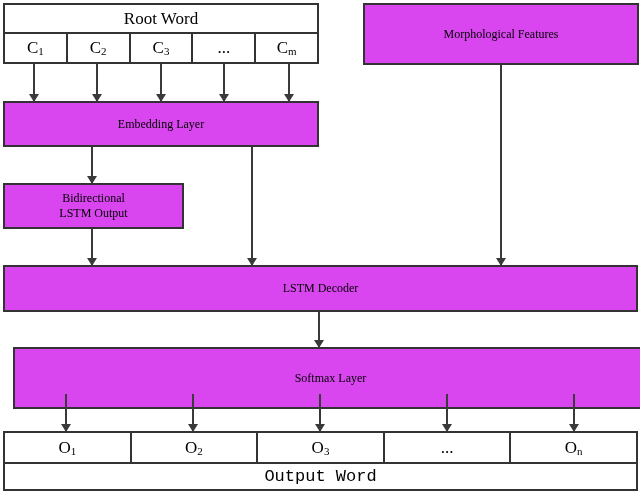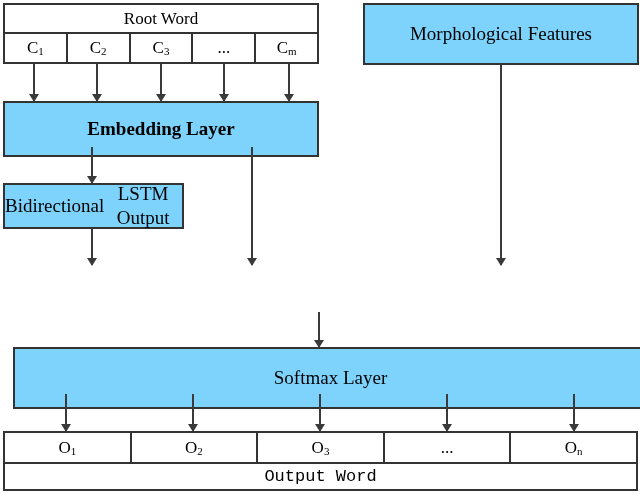--- a/index.html
+++ b/index.html
@@ -8,27 +8,27 @@
     width: 640px;
     height: 494px;
     background: #ffffff;
     font-family: "Liberation Serif", "DejaVu Serif", serif;
     color: #000000;
     overflow: hidden;
   }
   .box {
     position: absolute;
     border: 2px solid #333333;
-    background: #7dd3fc;
+    background: #d946ef;
     box-sizing: border-box;
     display: flex;
     align-items: center;
     justify-content: center;
     text-align: center;
-    font-size: 19px;
+    font-size: 12px;
     line-height: 1.25;
   }
   .table { 
     position: absolute;
     border: 2px solid #333333;
     background: #ffffff;
     box-sizing: border-box;
     display: flex;
     flex-direction: column;
   }
@@ -49,21 +49,21 @@
     flex: 1;
     box-sizing: border-box;
     border-right: 2px solid #333333;
     display: flex;
     align-items: center;
     justify-content: center;
     font-size: 17px;
   }
   .cell:last-child { border-right: none; }
   .cell sub { font-size: 11px; line-height: 0; position: relative; top: 3px; }
-  .two-line { flex-direction: row; }
+  .two-line { flex-direction: column; }
   .arrow {
     position: absolute;
     width: 2px;
     background: #3a3a3a;
   }
   .arrow::after {
     content: "";
     position: absolute;
     bottom: -1px;
     left: 50%;
@@ -100,27 +100,28 @@
         </div>
       <div class="cell">
           <span>C</span>
           <sub>m</sub>
         </div>
     </div>
   </div>
 
   <div class="box" style="left:363px; top:3px; width:276px; height:62px;">Morphological Features</div>
 
-  <div class="box" style="left:3px; top:101px; width:316px; height:56px;font-weight:bold;">Embedding Layer</div>
+  <div class="box" style="left:3px; top:101px; width:316px; height:46px;">Embedding Layer</div>
 
   <div class="box two-line" style="left:3px; top:183px; width:181px; height:46px;">
     <span>Bidirectional</span>
     <span>LSTM Output</span>
   </div>
 
+  <div class="box" style="left:3px; top:265px; width:635px; height:47px;">LSTM Decoder</div>
 
   <div class="box" style="left:13px; top:347px; width:635px; height:62px;">Softmax Layer</div>
 
   <div class="table" style="left:3px; top:431px; width:635px; height:60px;">
     <div class="cells" style="flex:none; height:29px; border-bottom:2px solid #333333;">
       <div class="cell">
           <span>O</span>
           <sub>1</sub>
         </div>
       <div class="cell">

